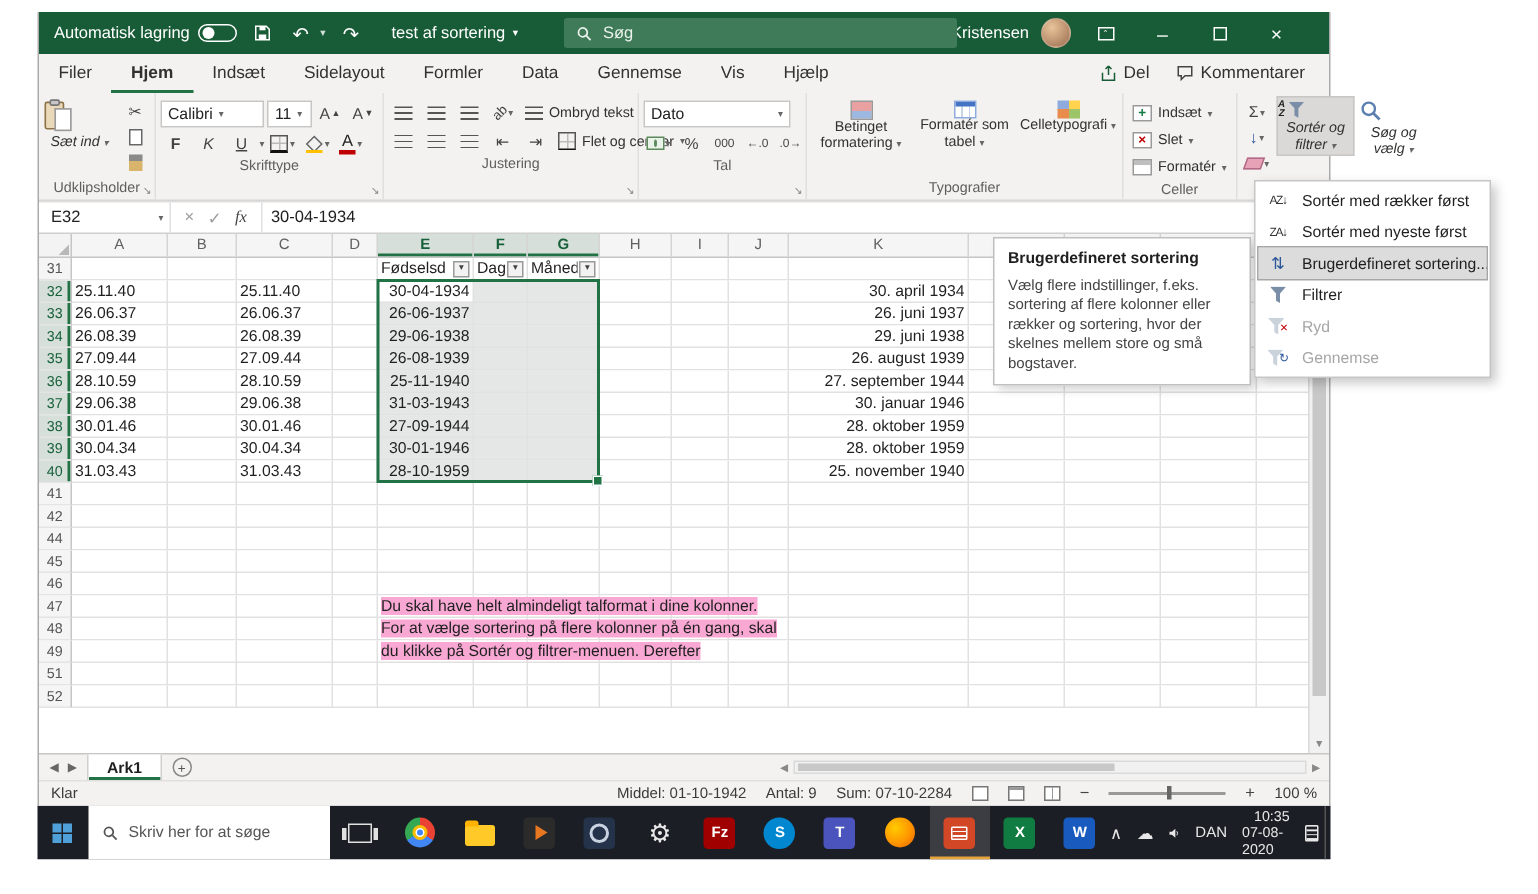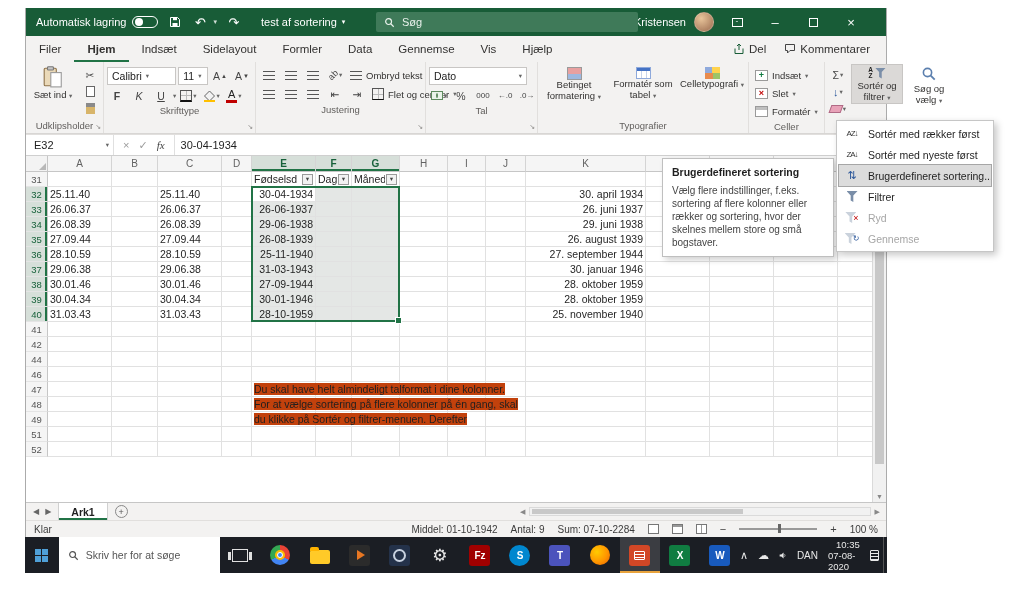--- a/index.html
+++ b/index.html
@@ -30,21 +30,21 @@
   .tab.active{font-weight:bold;box-shadow:inset 0 -2px 0 #217346;}
   .tabs-right{margin-left:auto;display:flex;align-items:center;gap:2px;padding-right:8px;}
   .tr-btn{display:flex;align-items:center;gap:4px;padding:0 8px;font-size:11.5px;color:#323130;}
 
   
   .ribbon{height:72px;background:#F3F2F1;display:flex;border-bottom:1px solid #D8D6D4;position:relative;}
   .group{display:flex;flex-direction:column;border-right:1px solid #E1DFDD;padding:2px 3px 0;position:relative;}
   .g-body{flex:1;display:flex;align-items:flex-start;gap:3px;}
   .g-label{height:15px;font-size:9.5px;color:#605E5C;display:flex;align-items:center;justify-content:center;}
   .launcher{position:absolute;right:2px;bottom:2px;font-size:7px;color:#8A8886;}
-  .bigbtn{width:48px;display:flex;flex-direction:column;align-items:center;padding:2px 0 0;font-size:9.5px;color:#323130;text-align:center;line-height:10.5px;}
+  .bigbtn{width:48px;display:flex;flex-direction:column;padding:2px 0 0;font-size:9.5px;color:#323130;text-align:center;line-height:10.5px;font-style:italic;}
   .bigbtn .cap{margin-top:2px;}
   .bigbtn.pressed{background:#DBD9D7;border:1px solid #C8C6C4;}
   .mini-col{display:flex;flex-direction:column;gap:2px;padding-top:3px;}
   .sm{min-width:20px;height:15px;display:flex;align-items:center;justify-content:center;font-size:10.5px;color:#444;padding:0 2px;gap:1px;}
   .rows{display:flex;flex-direction:column;gap:3px;padding-top:3px;}
   .rowflex{display:flex;align-items:center;gap:2px;}
   .combo{height:18px;border:1px solid #C8C6C4;background:#fff;font-size:10.5px;display:flex;align-items:center;padding:0 4px;gap:4px;color:#222;}
   .combo .caret, .smcaret{font-size:6.5px;color:#666;}
   .bold{font-weight:bold;} .ital{font-style:italic;} .undl{text-decoration:underline;}
   .bars{width:12px;height:9px;background:repeating-linear-gradient(to bottom,#555 0 1px,transparent 1px 4px);}
@@ -86,21 +86,21 @@
   .colh.fill{flex:1;}
   .rrow{display:flex;height:15px;}
   .rnum{width:22px;background:#F5F5F5;border-right:1px solid #C6C6C6;border-bottom:1px solid #E4E4E4;font-size:9.5px;color:#555;display:flex;align-items:center;justify-content:center;flex:none;}
   .rnum.sel{background:#D6DFD9;color:#17613A;box-shadow:inset -2px 0 0 #217346;}
   .cell{border-right:1px solid #E1E1E1;border-bottom:1px solid #E1E1E1;font-size:10.5px;display:flex;align-items:center;padding:0 2px;color:#1f1f1f;background:#fff;flex:none;overflow:hidden;}
   .cell.fill{flex:1;border-right:none;}
   .cell.right{justify-content:flex-end;}
   .cell.insel{background:#E4E7E5;}
   .cell.active{background:#fff;}
   .cell.note-cell{overflow:visible;position:relative;z-index:2;}
-  .note{white-space:nowrap;background:#c2410c;}
+  .note{white-space:nowrap;background:#f9a8d4;}
   .filter-cell{justify-content:space-between;gap:1px;}
   .hdr-text{overflow:hidden;white-space:nowrap;}
   .filter-btn{width:11px;height:11px;border:1px solid #9a9a9a;background:#F2F2F2;font-size:5.5px;display:flex;align-items:center;justify-content:center;color:#444;flex:none;}
   #sel-overlay{position:absolute;border:2px solid #217346;pointer-events:none;z-index:4;}
   #sel-overlay::after{content:"";position:absolute;right:-4px;bottom:-4px;width:5px;height:5px;background:#217346;border:1px solid #fff;}
   .vscroll{position:absolute;top:0;right:0;width:14px;height:100%;background:#F1F1F1;border-left:1px solid #DADADA;z-index:5;}
   .vscroll .arr{position:absolute;left:0;width:100%;text-align:center;font-size:7px;color:#888;}
   .vscroll .thumb{position:absolute;left:2px;top:18px;width:9px;height:290px;background:#C8C8C8;}
 
   
@@ -818,20 +818,38 @@
             <div class="cell" style="width: 48px;"></div>
             <div class="cell" style="width: 38px;"></div>
             <div class="cell" style="width: 40px;"></div>
             <div class="cell" style="width: 120px;"></div>
             <div class="cell" style="width: 64px;"></div>
             <div class="cell" style="width: 64px;"></div>
             <div class="cell" style="width: 64px;"></div>
             <div class="cell fill"></div>
           </div>
           <div class="rrow">
+            <div class="rnum">45</div>
+            <div class="cell" style="width: 64px;"></div>
+            <div class="cell" style="width: 46px;"></div>
+            <div class="cell" style="width: 64px;"></div>
+            <div class="cell" style="width: 30px;"></div>
+            <div class="cell" style="width: 64px;"></div>
+            <div class="cell" style="width: 36px;"></div>
+            <div class="cell" style="width: 48px;"></div>
+            <div class="cell" style="width: 48px;"></div>
+            <div class="cell" style="width: 38px;"></div>
+            <div class="cell" style="width: 40px;"></div>
+            <div class="cell" style="width: 120px;"></div>
+            <div class="cell" style="width: 64px;"></div>
+            <div class="cell" style="width: 64px;"></div>
+            <div class="cell" style="width: 64px;"></div>
+            <div class="cell fill"></div>
+          </div>
+          <div class="rrow">
             <div class="rnum">46</div>
             <div class="cell" style="width: 64px;"></div>
             <div class="cell" style="width: 46px;"></div>
             <div class="cell" style="width: 64px;"></div>
             <div class="cell" style="width: 30px;"></div>
             <div class="cell" style="width: 64px;"></div>
             <div class="cell" style="width: 36px;"></div>
             <div class="cell" style="width: 48px;"></div>
             <div class="cell" style="width: 48px;"></div>
             <div class="cell" style="width: 38px;"></div>

